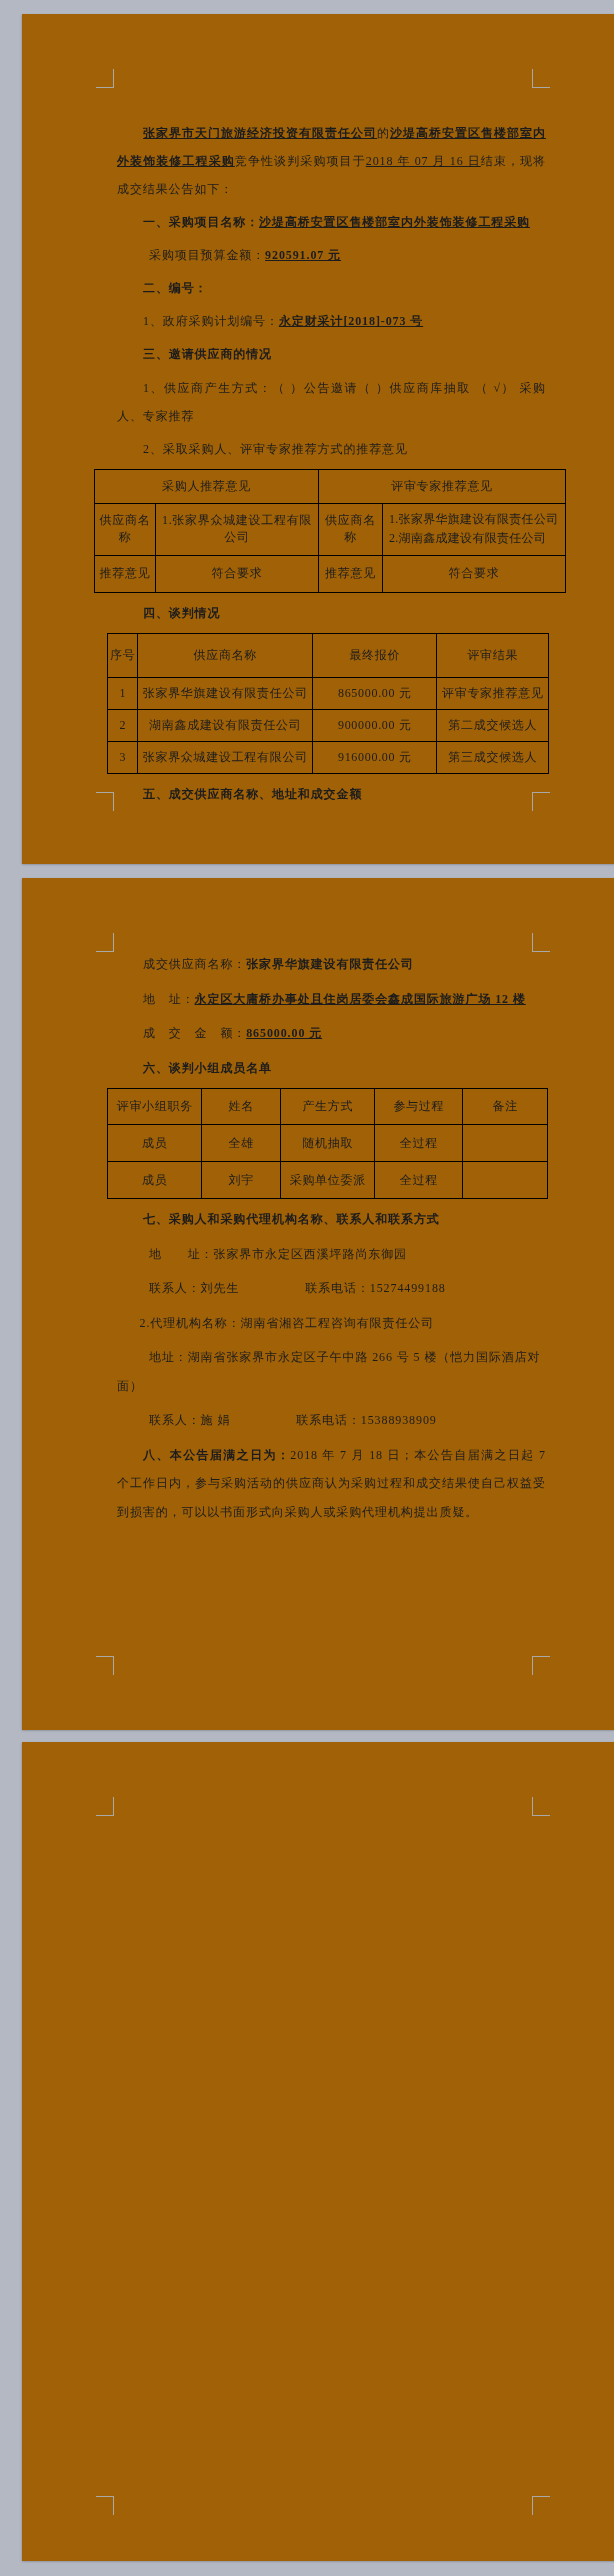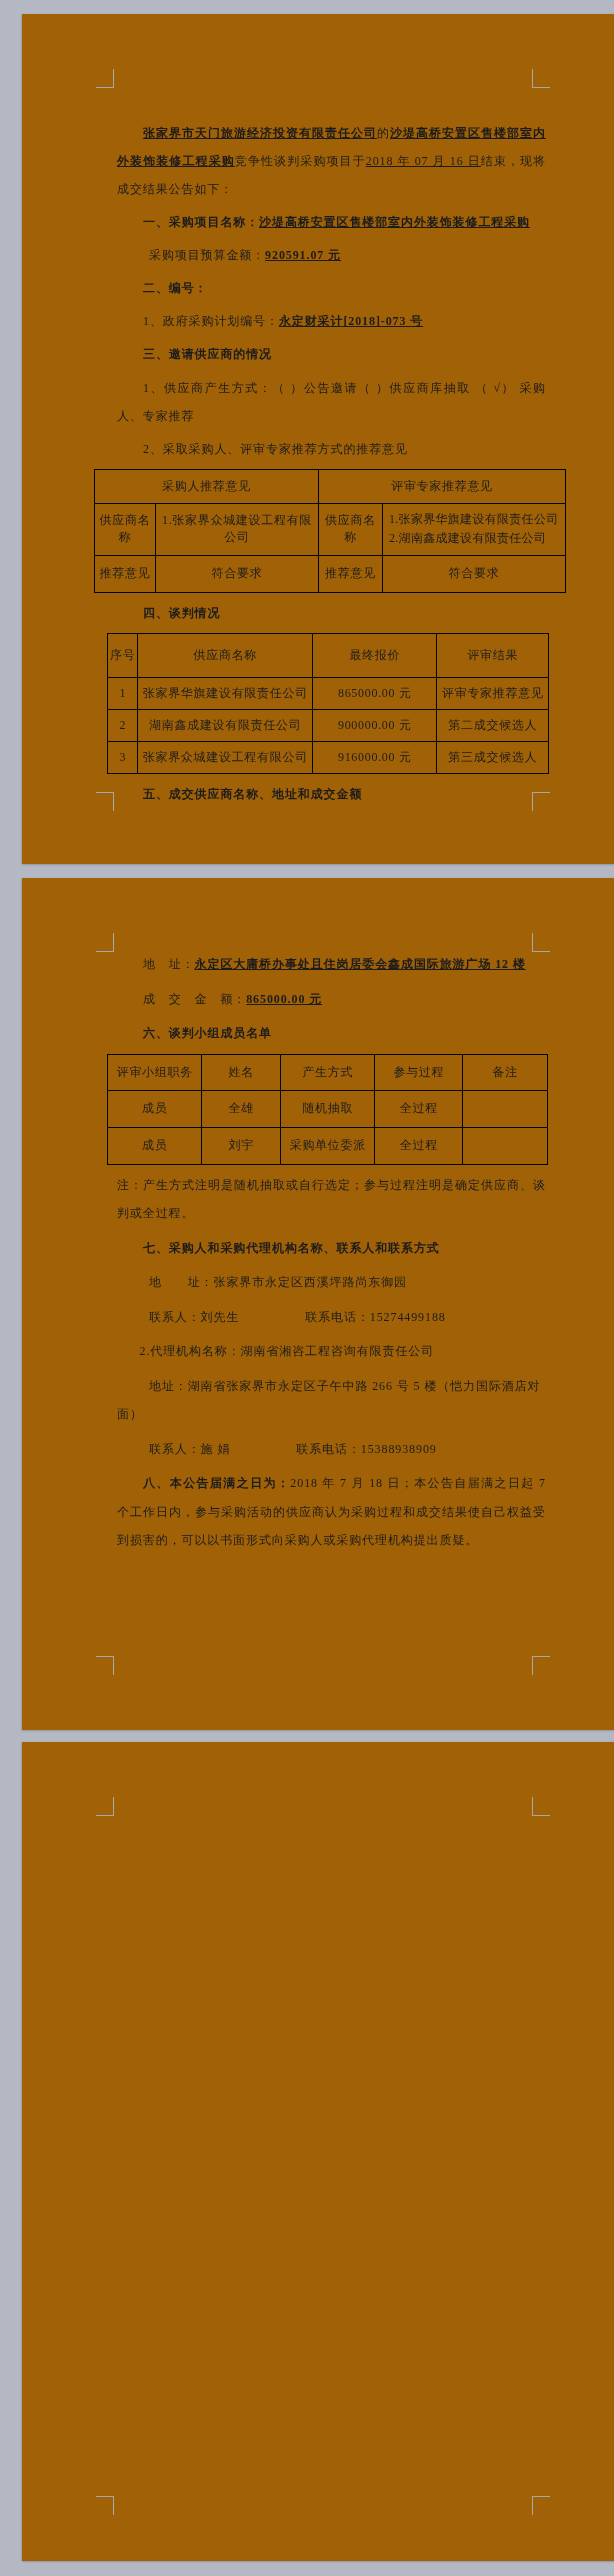--- a/index.html
+++ b/index.html
@@ -167,20 +167,21 @@
     </div>
   </section>
 
   <section class="page page2">
     <div class="mark tl"></div>
     <div class="mark tr"></div>
     <div class="mark bl"></div>
     <div class="mark br"></div>
     <div class="content">
 
+      <p class="ind"><span>成交供应商名称：</span><span class="b">张家界华旗建设有限责任公司</span></p>
 
       <p class="ind"><span>地　址：</span><span class="b u">永定区大庸桥办事处且住岗居委会鑫成国际旅游广场 12 楼</span></p>
 
       <p class="ind"><span>成　交　金　额：</span><span class="b u">865000.00 元</span></p>
 
       <p class="ind b">六、谈判小组成员名单</p>
 
       <table class="t3">
         <colgroup>
             <col class="c1">
@@ -207,21 +208,20 @@
           <tr class="drow">
             <td>成员</td>
             <td>刘宇</td>
             <td>采购单位委派</td>
             <td>全过程</td>
             <td></td>
           </tr>
         </tbody>
       </table>
 
-      <p class="just">注：产生方式注明是随机抽取或自行选定；参与过程注明是确定供应商、谈判或全过程。</p>
 
       <p class="ind b">七、采购人和采购代理机构名称、联系人和联系方式</p>
 
 
       <p class="ind2">地　　址：张家界市永定区西溪坪路尚东御园</p>
 
       <p class="ind2"><span>联系人：刘先生</span><span class="gap"></span><span>联系电话：15274499188</span></p>
 
       <p class="ind3">2.代理机构名称：湖南省湘咨工程咨询有限责任公司</p>
 

